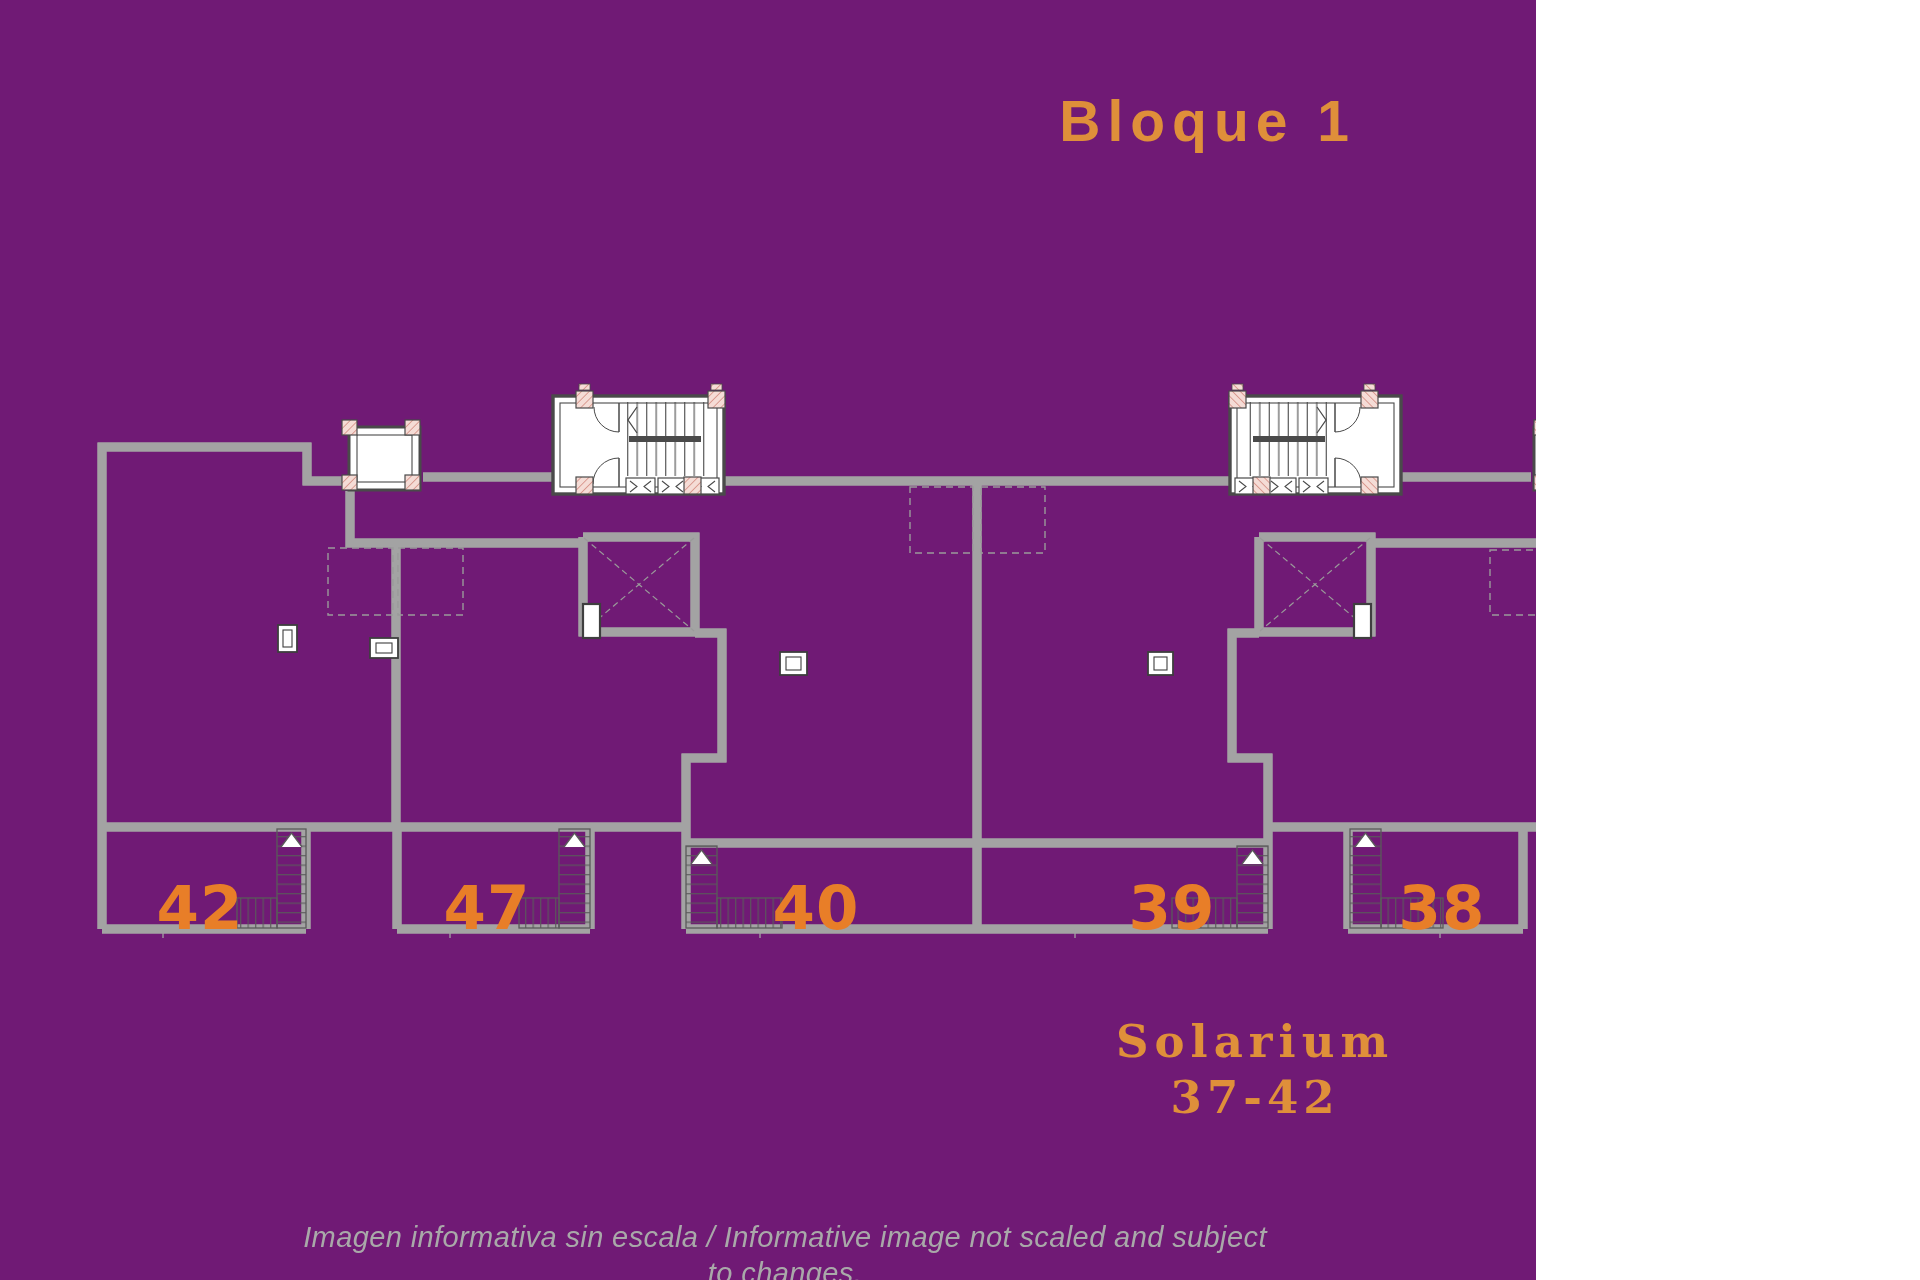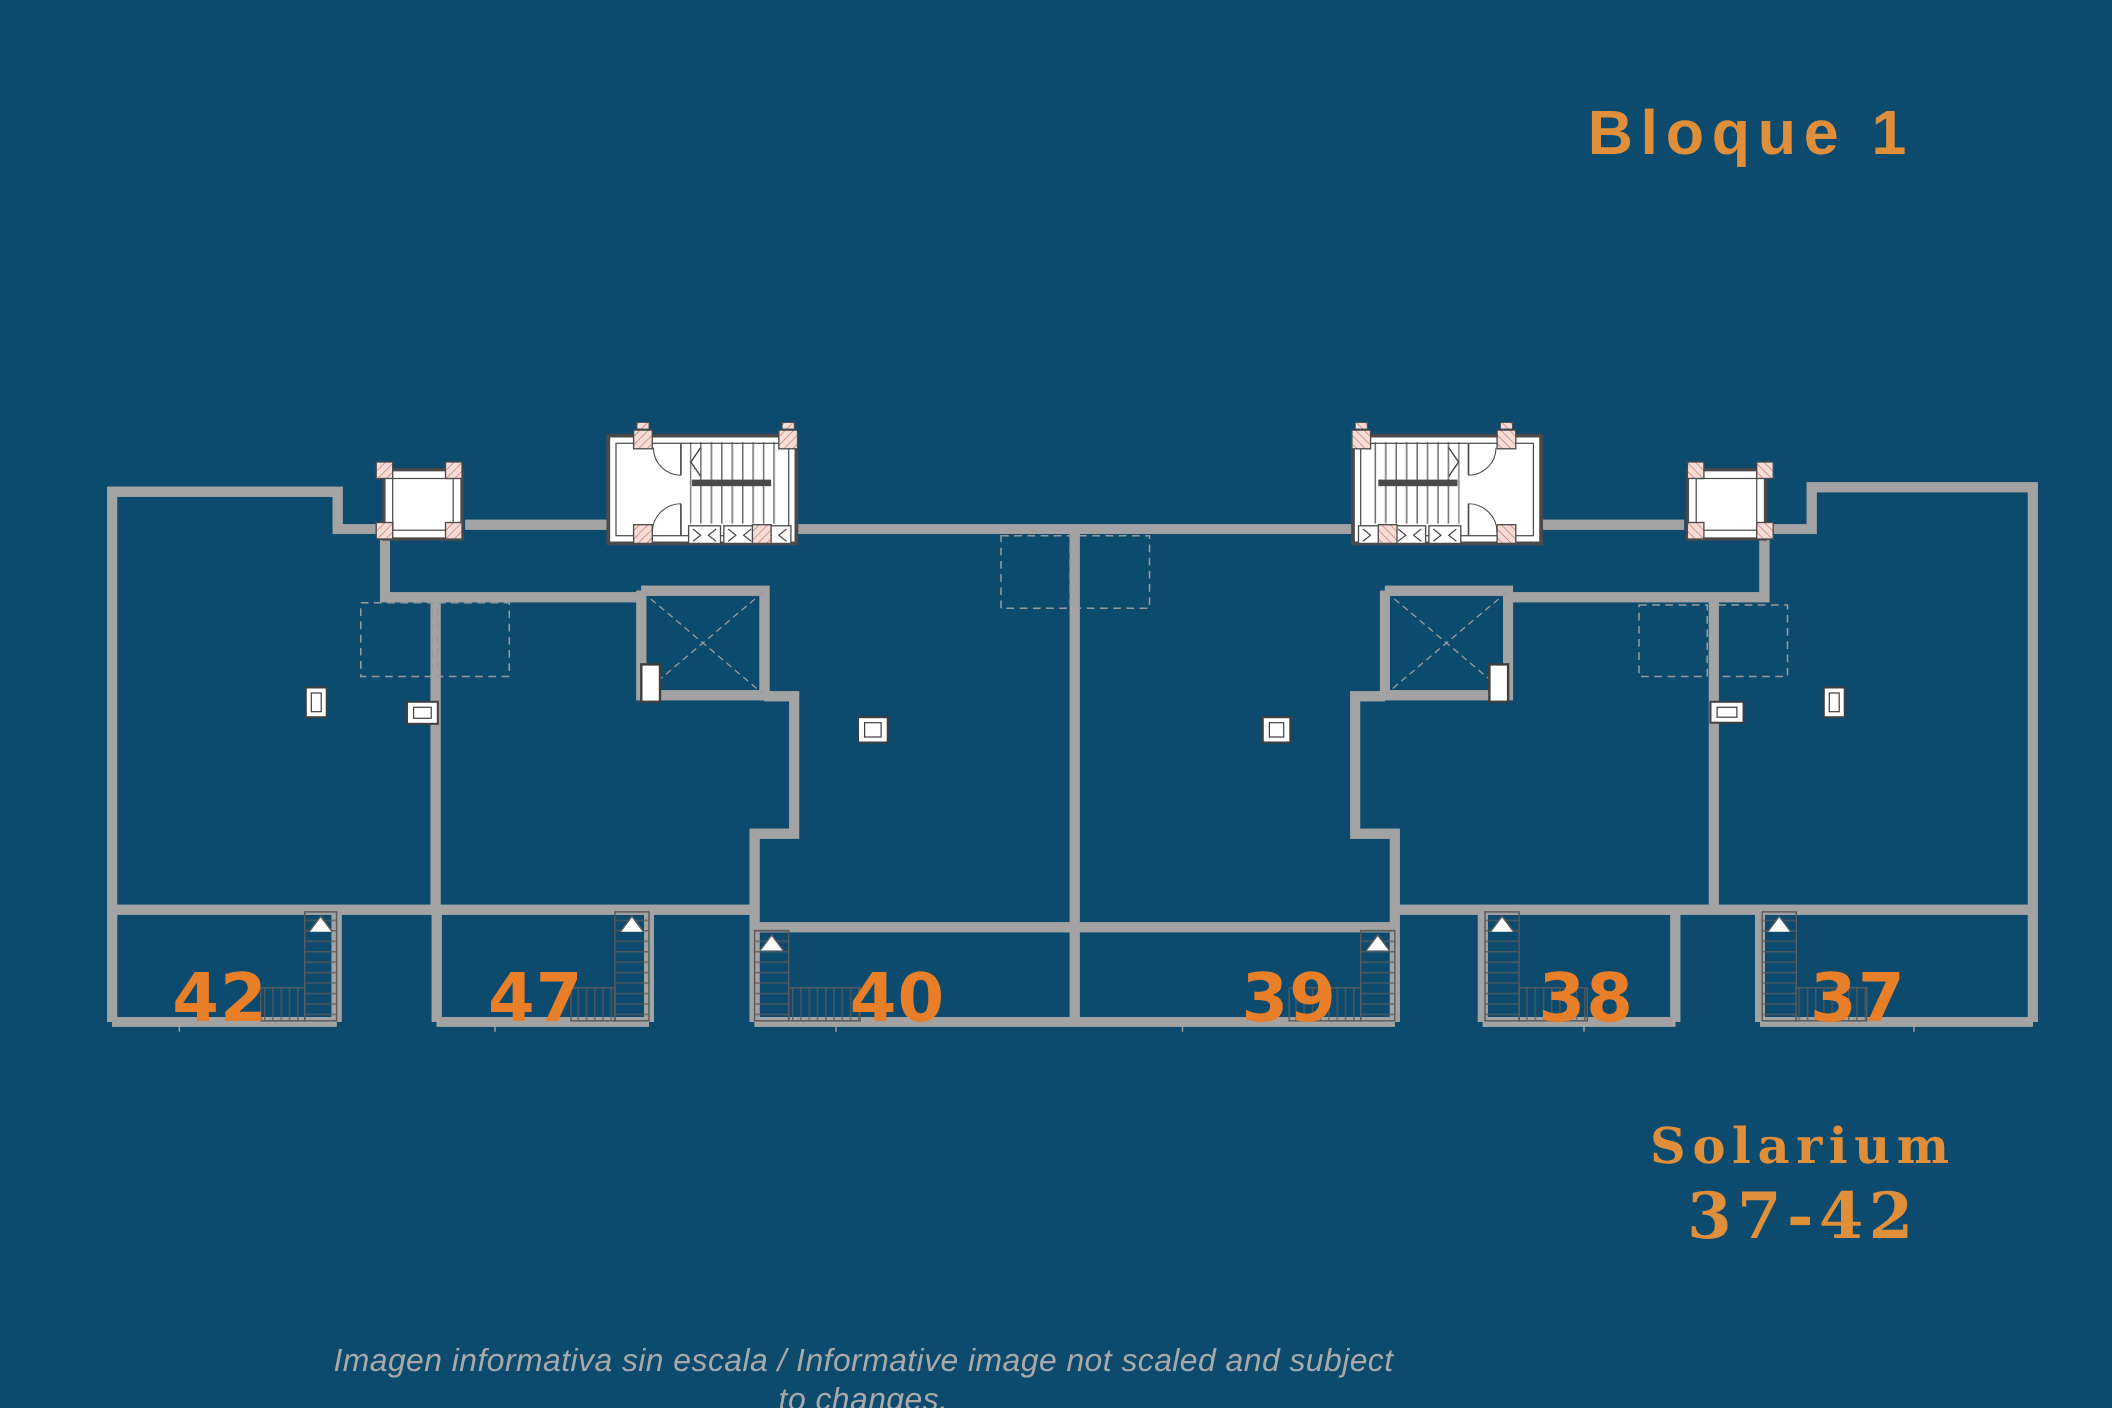--- a/index.html
+++ b/index.html
@@ -1,25 +1,25 @@
 <!DOCTYPE html>
 <html><head>
 <meta charset="utf-8">
 <style>
   html,body{margin:0;padding:0;background:#fff;}
-  #stage{position:relative;width:1920px;height:1280px;background:#0c4a6e;overflow:hidden;
+  #stage{position:relative;width:1536px;height:1280px;background:#701a75;overflow:hidden;
          font-family:"Liberation Sans",sans-serif;}
   #plan-svg{position:absolute;left:0;top:0;width:1920px;height:1280px;}
   .block-title{position:absolute;top:88px;right:180px;
 0    font-family:"DejaVu Serif",serif;font-weight:700;font-size:57px;letter-spacing:7px;
     color:#DF8F3A;white-space:nowrap;}
   .plan-caption{position:absolute;top:1014px;right:142px;text-align:center;
     font-family:"DejaVu Serif",serif;font-weight:700;color:#DF8F3A;line-height:1.24;}
   .plan-caption .cap1{font-size:45px;letter-spacing:6px;}
-  .plan-caption .cap2{font-size:58px;letter-spacing:5px;}
+  .plan-caption .cap2{font-size:45px;letter-spacing:5px;}
   .unum{position:absolute;top:872px;transform:translateX(-50%);
     font-family:"DejaVu Sans",sans-serif;font-weight:800;font-size:61px;
     color:#E87E28;letter-spacing:1px;}
   .disclaimer{position:absolute;left:785px;top:1220px;width:980px;transform:translateX(-50%);
     text-align:center;font-style:italic;font-weight:400;font-size:29px;line-height:1.24;
     color:#A9A9A9;letter-spacing:0.4px;}
 </style>
 </head>
 <body>
 

